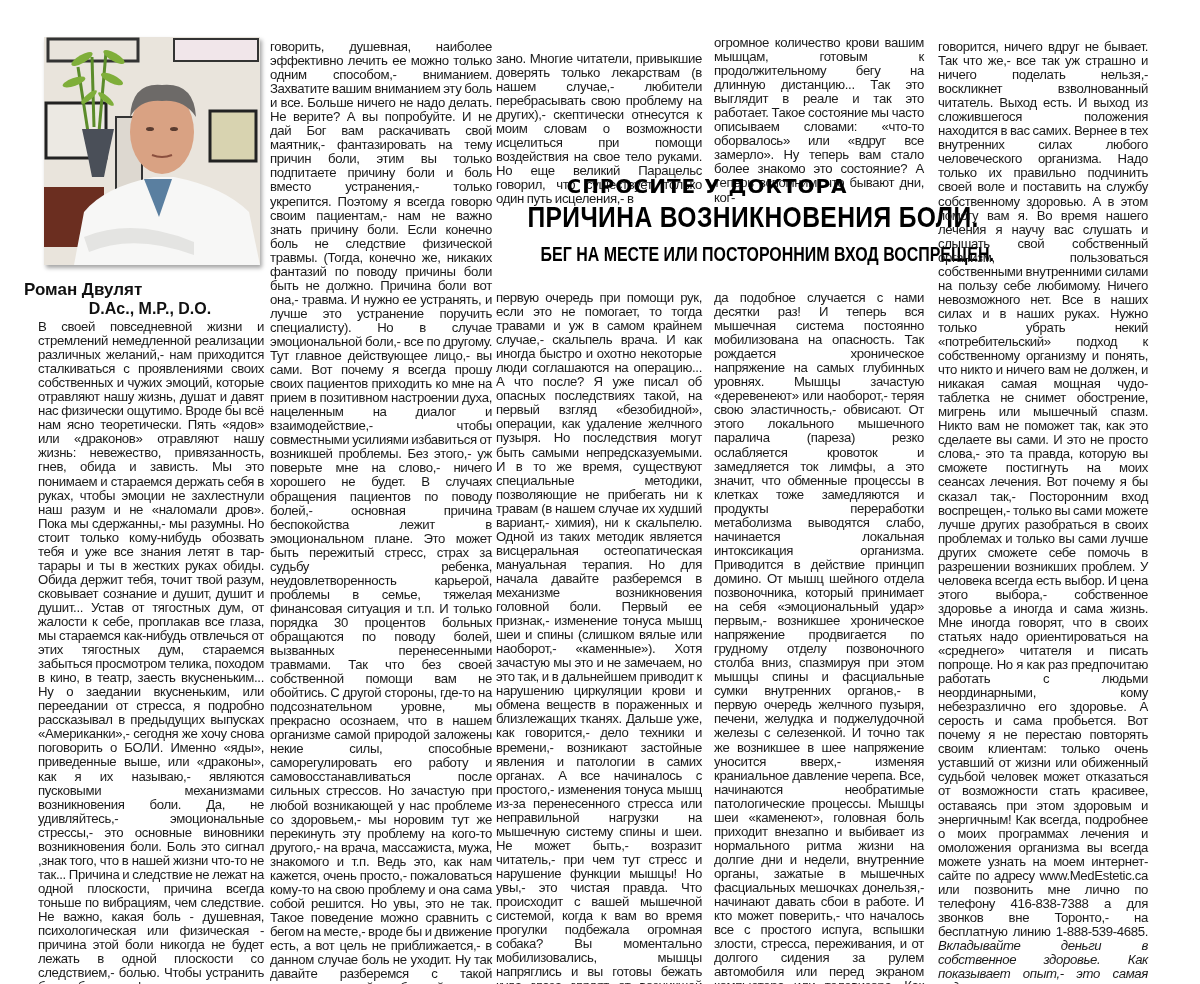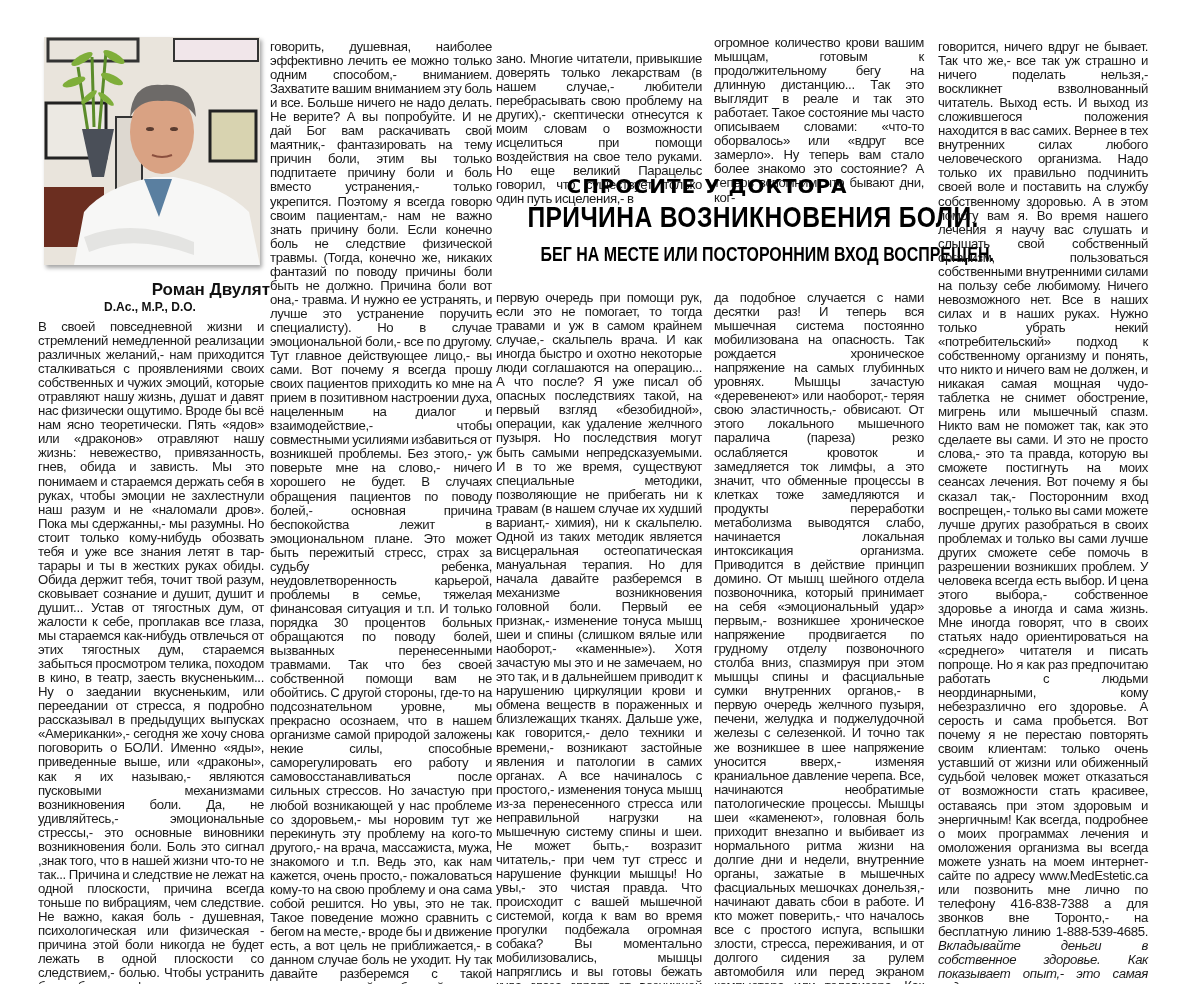--- a/index.html
+++ b/index.html
@@ -9,22 +9,22 @@
   .col b { font-weight: normal; }
   .col i { font-style: italic; }
   #col1 { left: 38px; top: 320px; width: 226px; }
   #col2 { left: 270px; top: 40px; width: 222px; }
   #col3a { left: 496px; top: 52px; width: 206px; }
   #col4a { left: 714px; top: 36px; width: 210px; }
   #col3b { left: 496px; top: 291px; width: 206px; }
   #col4b { left: 714px; top: 291px; width: 210px; }
   #col5 { left: 938px; top: 40px; width: 210px; }
   .photo { position: absolute; left: 44px; top: 37px; width: 216px; height: 228px; overflow: hidden; background: #eae6e0; box-shadow: 2px 3px 4px rgba(0,0,0,0.35); }
-  .author-name { position: absolute; left: 30px; top: 280px; width: 240px; text-align: right; font-weight: bold; font-size: 17px; font-family: "Liberation Sans", sans-serif; color: #111; }
-  .author-cred { position: absolute; left: 30px; top: 300px; width: 240px; text-align: center; font-weight: bold; font-size: 12px; color: #111; }
+  .author-name { position: absolute; left: 24px; top: 280px; width: 240px; text-align: left; font-weight: bold; font-size: 17px; font-family: "Liberation Sans", sans-serif; color: #111; }
+  .author-cred { position: absolute; left: 30px; top: 300px; width: 240px; text-align: center; font-weight: bold; font-size: 16px; color: #111; }
   .heading-area { position: absolute; left: 488px; top: 168px; width: 438px; text-align: center; }
   .rubric { font-family: "DejaVu Sans", sans-serif; font-weight: bold; font-size: 20px; letter-spacing: 1px; color: #000; margin-top: 6px; }
   .headline { font-family: "Liberation Sans", sans-serif; font-weight: bold; font-size: 30px; letter-spacing: 0.5px; color: #000; margin-top: 2px; transform: scaleX(0.82); transform-origin: center; white-space: nowrap; }
   .subhead { font-family: "Liberation Sans", sans-serif; font-weight: bold; font-size: 21px; color: #000; margin-top: 8px; transform: scaleX(0.76); transform-origin: center; white-space: nowrap; }
 </style>
 </head>
 <body>
 
 <div class="photo">
   <svg width="216" height="228" viewBox="0 0 216 228">

